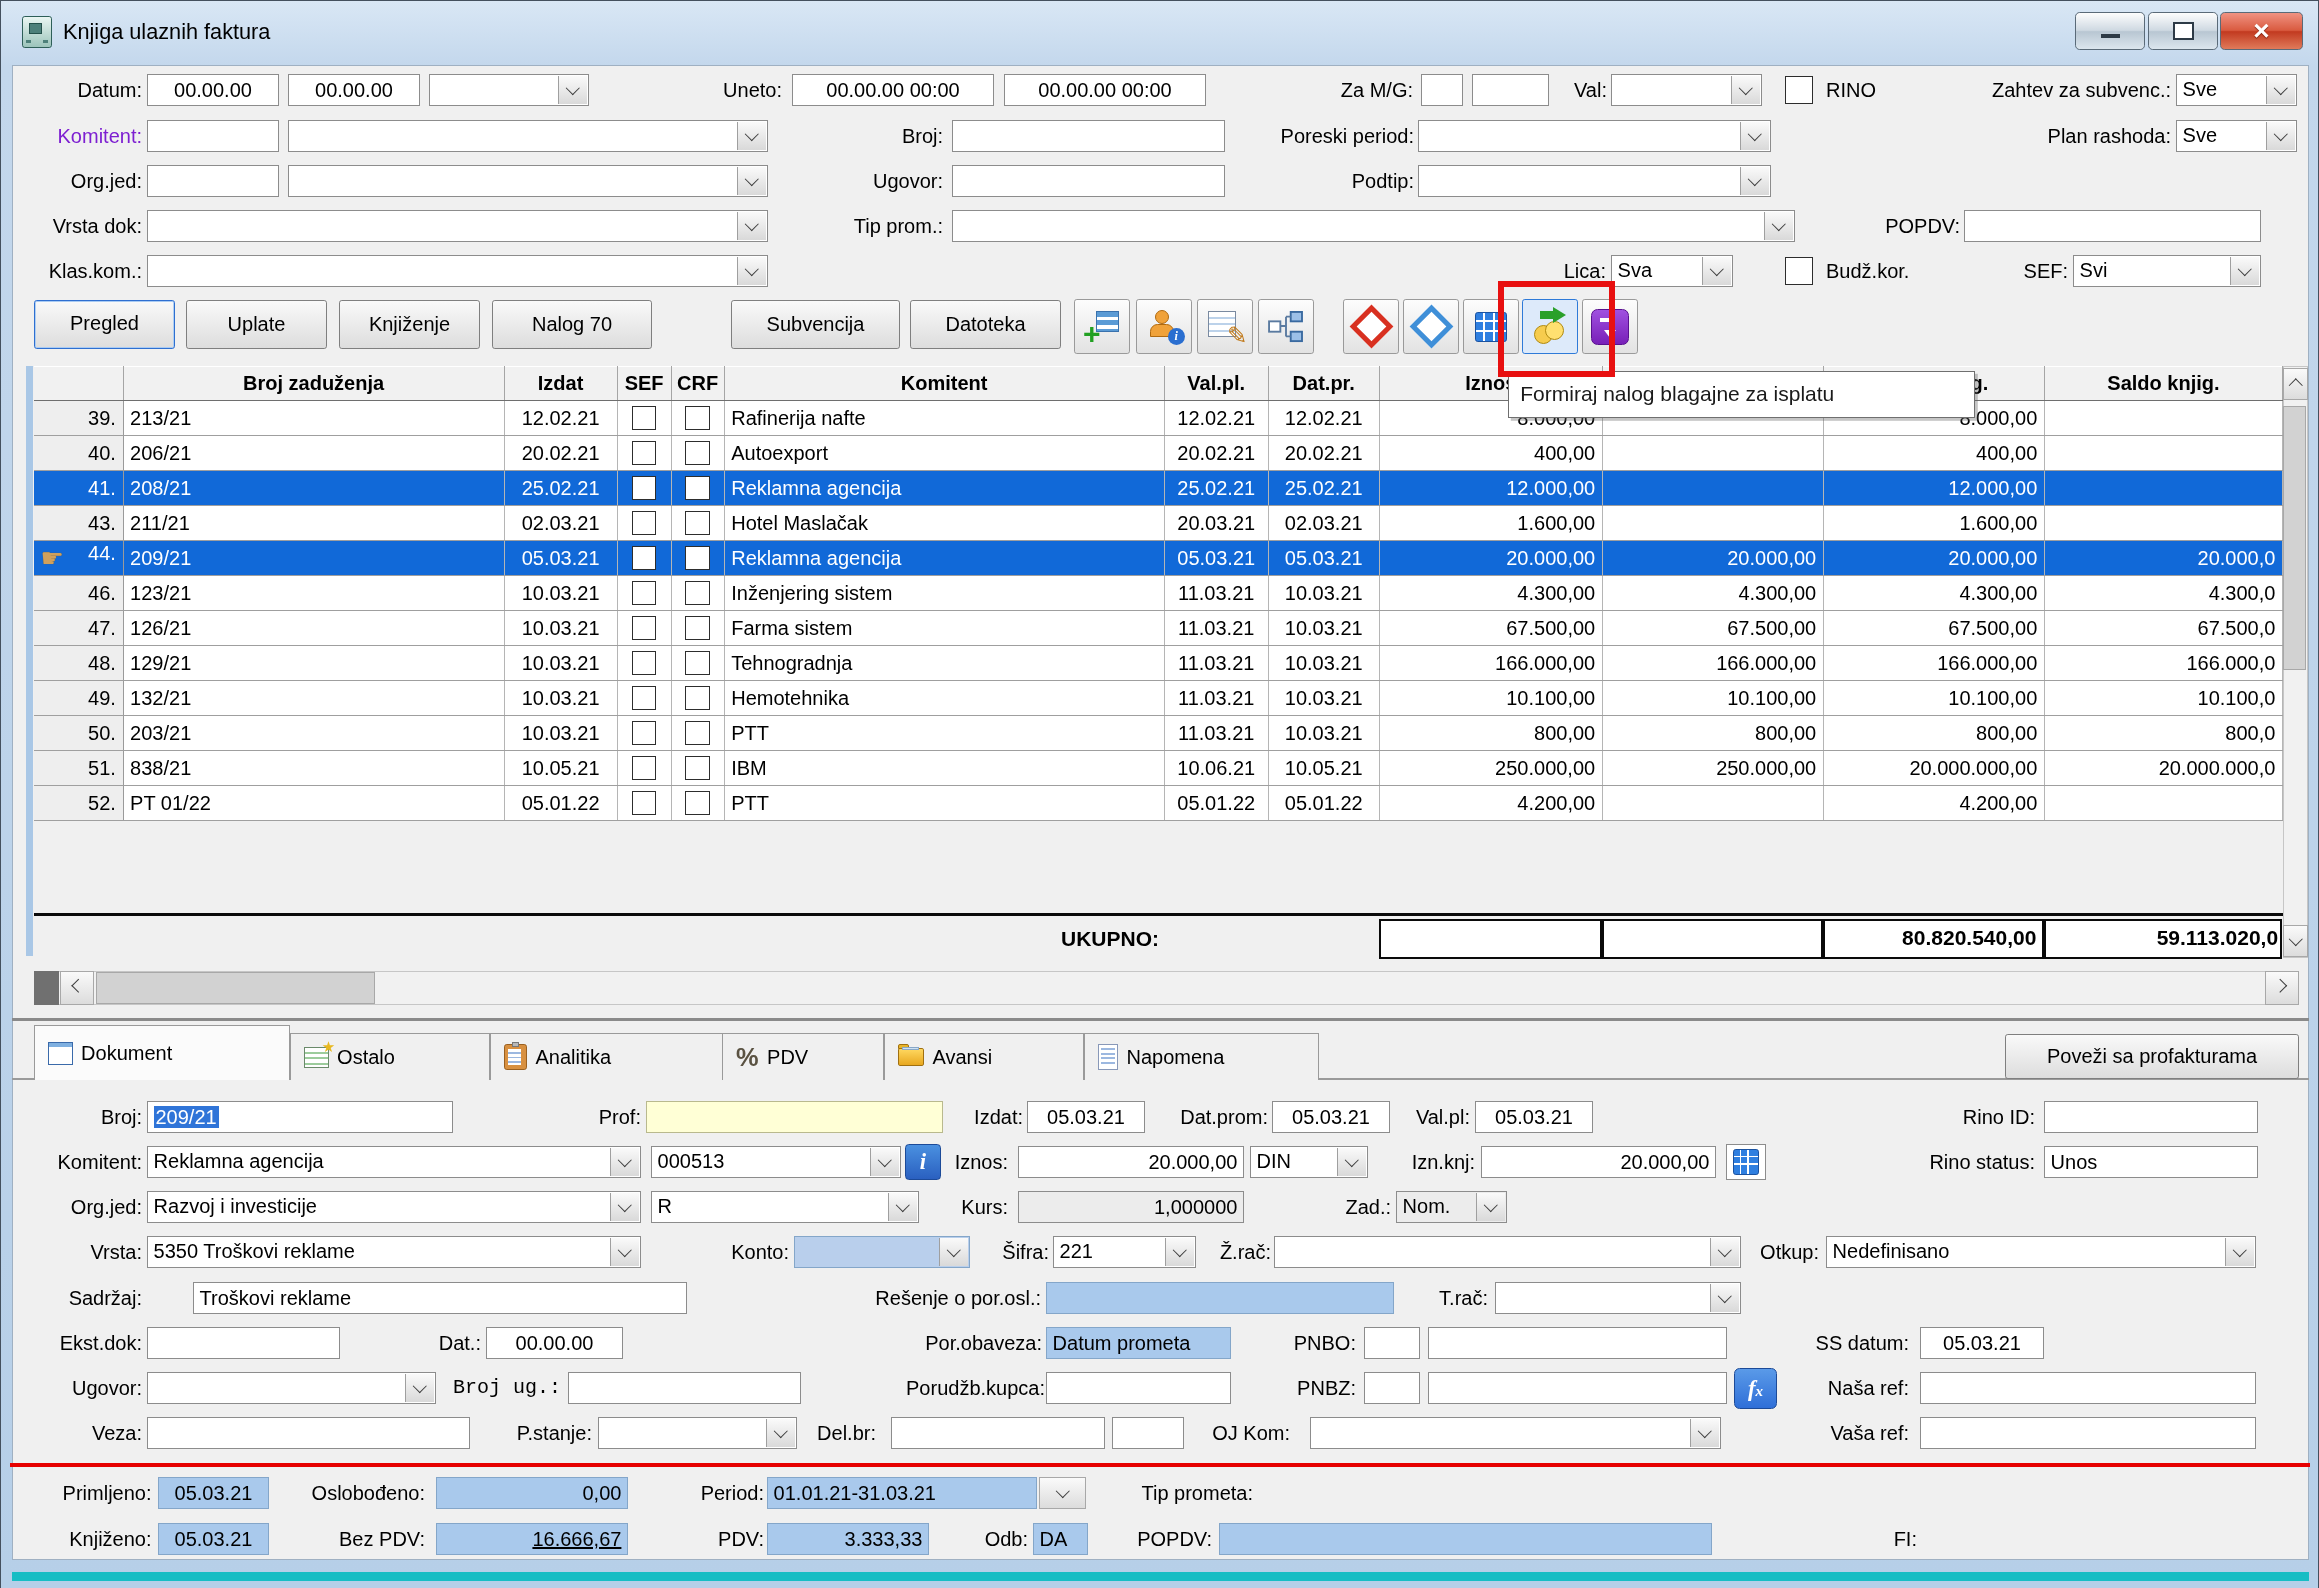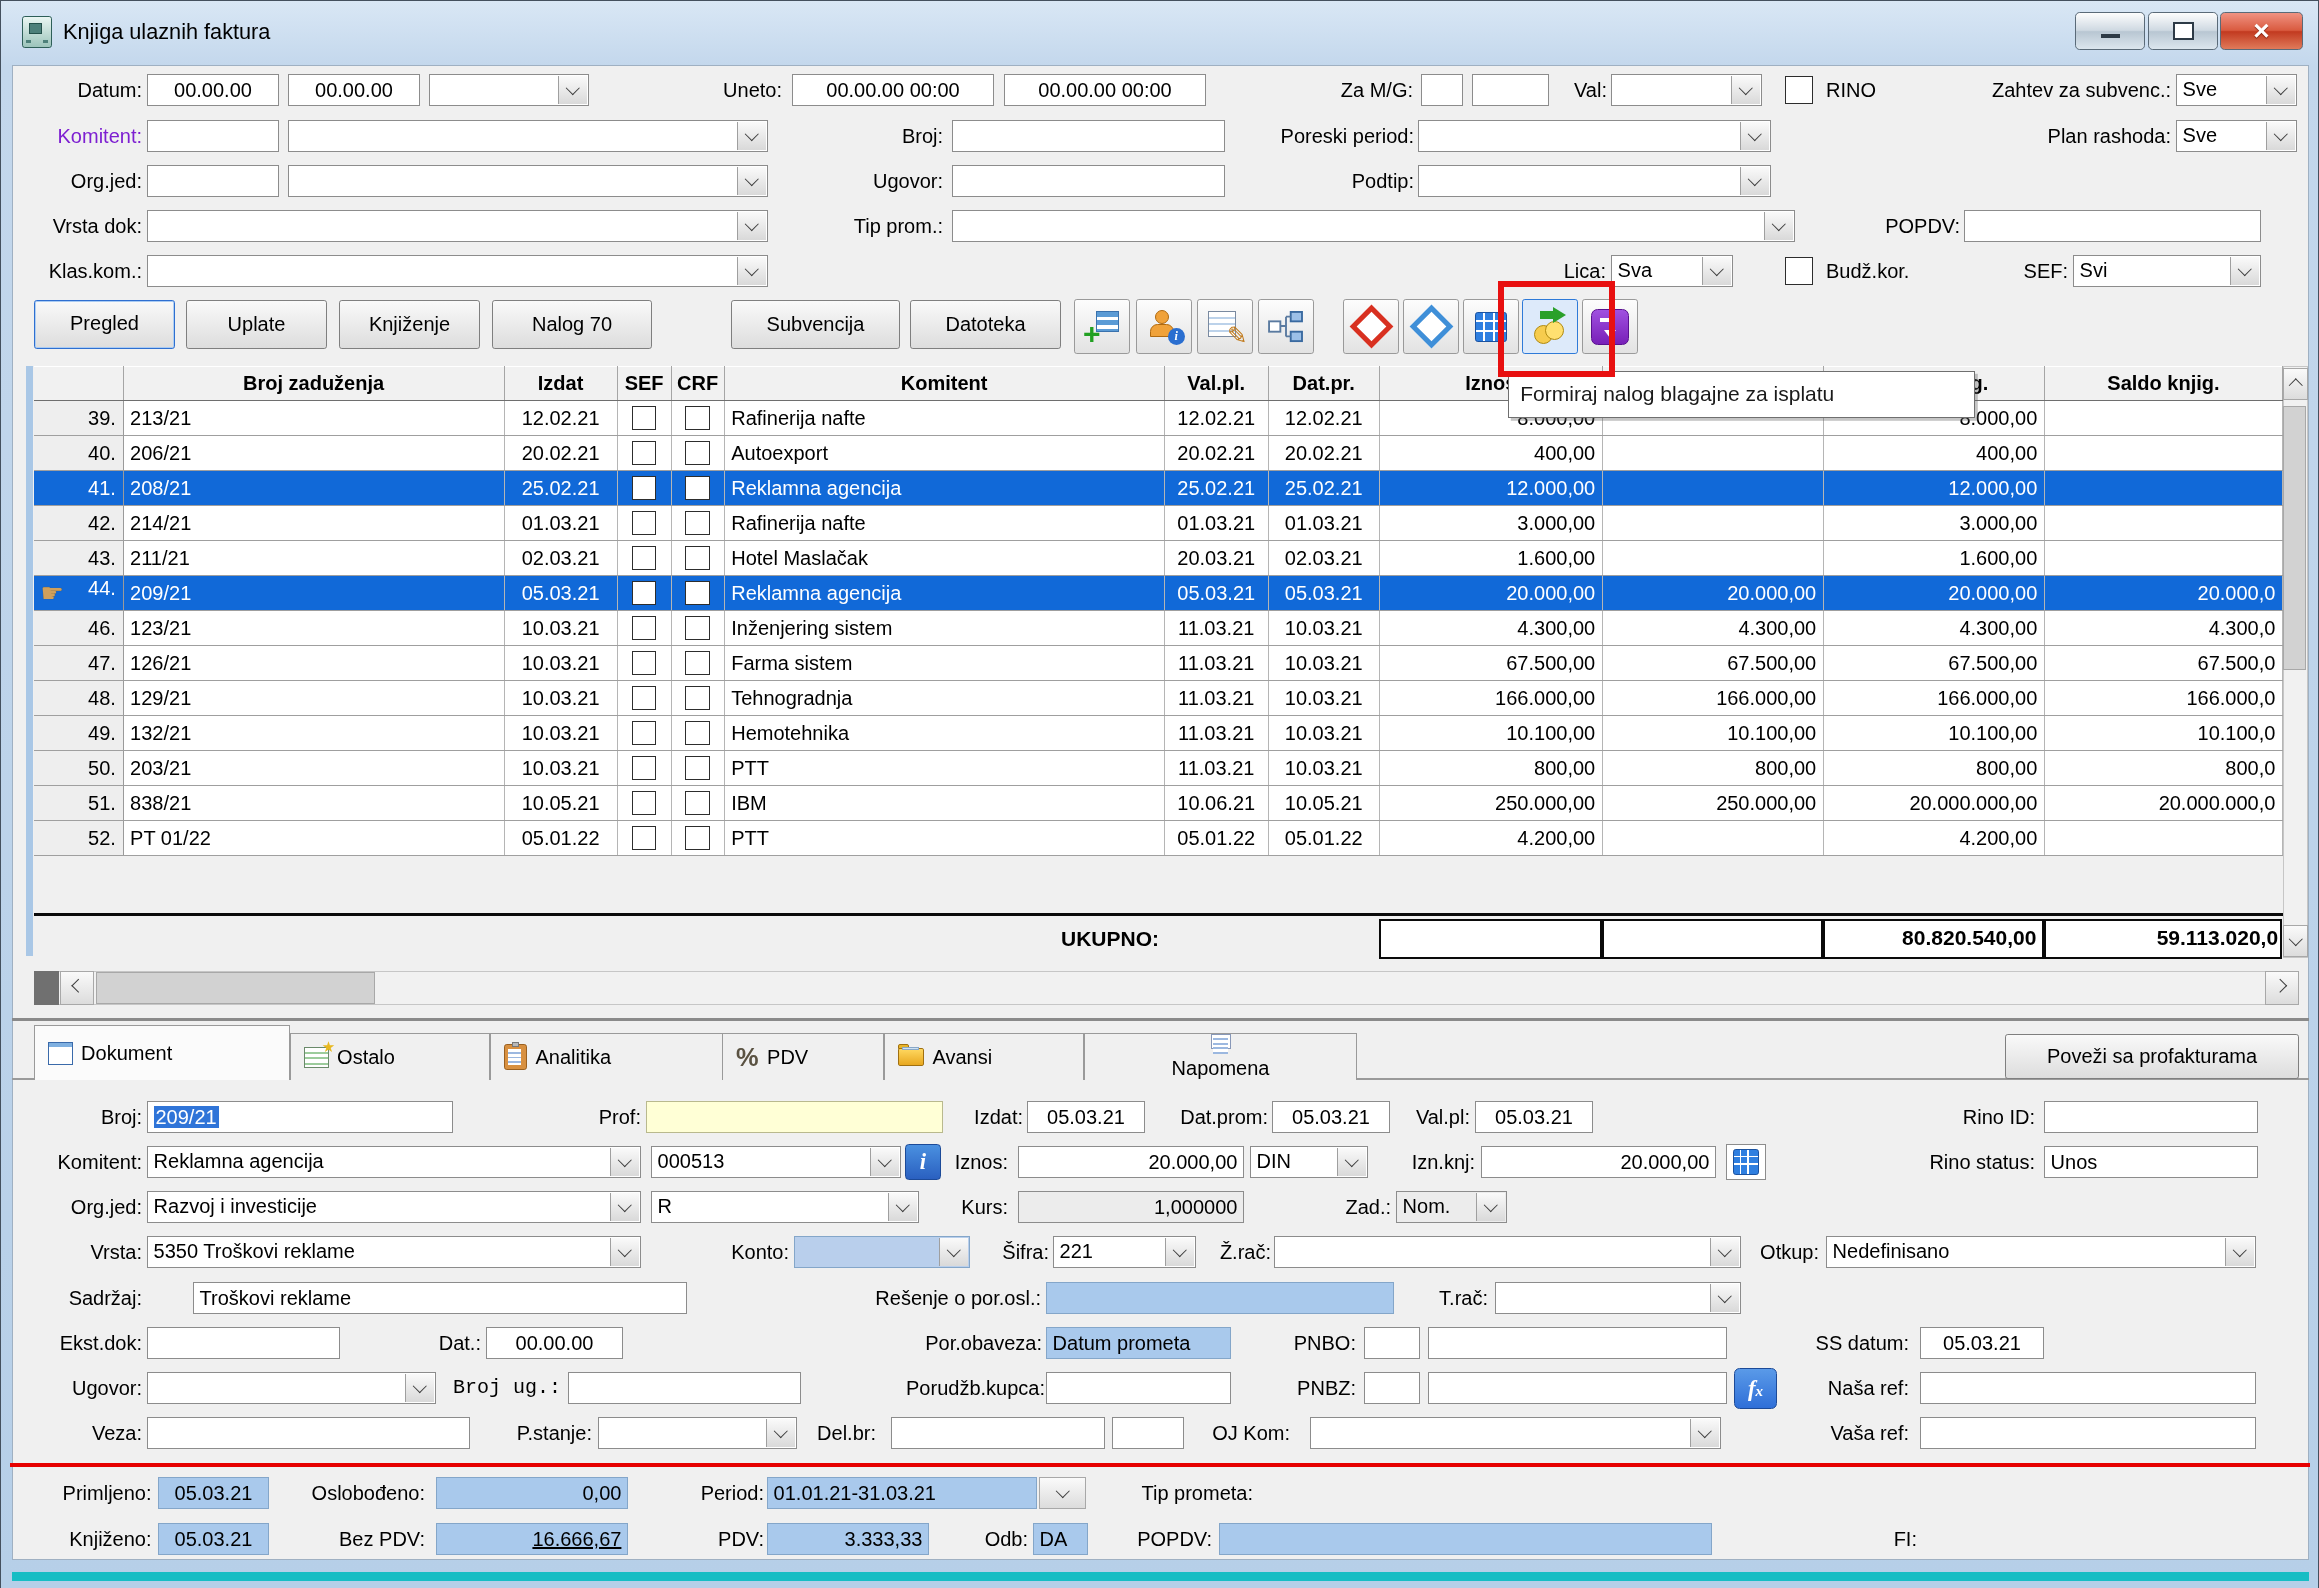--- a/index.html
+++ b/index.html
@@ -353,38 +353,20 @@
             </td>
             <td>Reklamna agencija</td>
             <td class="ctr">25.02.21</td>
             <td class="ctr">25.02.21</td>
             <td class="amt">12.000,00</td>
             <td class="amt"></td>
             <td class="amt">12.000,00</td>
             <td class="amt"></td>
           </tr>
           <tr>
-            <td class="num">42.</td>
-            <td>214/21</td>
-            <td class="ctr">01.03.21</td>
-            <td class="cbc">
-              <div class="gcb"></div>
-            </td>
-            <td class="cbc">
-              <div class="gcb"></div>
-            </td>
-            <td>Rafinerija nafte</td>
-            <td class="ctr">01.03.21</td>
-            <td class="ctr">01.03.21</td>
-            <td class="amt">3.000,00</td>
-            <td class="amt"></td>
-            <td class="amt">3.000,00</td>
-            <td class="amt"></td>
-          </tr>
-          <tr>
             <td class="num">43.</td>
             <td>211/21</td>
             <td class="ctr">02.03.21</td>
             <td class="cbc">
               <div class="gcb"></div>
             </td>
             <td class="cbc">
               <div class="gcb"></div>
             </td>
             <td>Hotel Maslačak</td>
@@ -596,21 +578,21 @@
     <span>PDV</span>
   </div>
   <div class="tab" style="left:883px;width:200px;">
     <span class="tik" style="width:26px;height:19px;">
         <span class="abs" style="left:0;top:-3.8px;width:11.3px;height:5.6px;background:#e8b42a;border:0.9px solid #a07010;border-radius:1.9px 1.9px 0 0;"></span>
         <span class="abs" style="left:0;top:0;width:26px;height:18px;background:linear-gradient(#ffd860,#e8a820);border:0.9px solid #a07010;border-radius:1.9px;"></span>
         <span class="abs" style="left:3.8px;top:-0.9px;width:17px;height:3.8px;background:#cfe2f4;border:0.9px solid #88a8c8;"></span>
       </span>
     <span>Avansi</span>
   </div>
-  <div class="tab" style="left:1083px;width:273px;flex-direction:column;">
+  <div class="tab" style="left:1083px;width:235px;">
     <span class="tik" style="width:18px;height:23.5px;background:#fff;border:0.9px solid #8898b8;">
         <span class="abs" style="left:1.9px;top:2.8px;right:1.9px;height:16px;background:repeating-linear-gradient(180deg,#9cb8e0 0 1.9px,#fff 1.9px 4.7px);"></span>
       </span>
     <span>Napomena</span>
   </div>
   <div class="pbtn" style="left:2004px;top:1033px;width:294px;height:45px;line-height:43px;z-index:4;">Poveži sa profakturama</div>
 
   <div class="lb" style="left:33px;top:1100px;width:108px;">Broj:</div>
   <div class="inp" style="left:146px;top:1100px;width:306px;"><span class="seltxt">209/21</span></div>
   <div class="lb" style="left:513px;top:1100px;width:127px;">Prof:</div>

